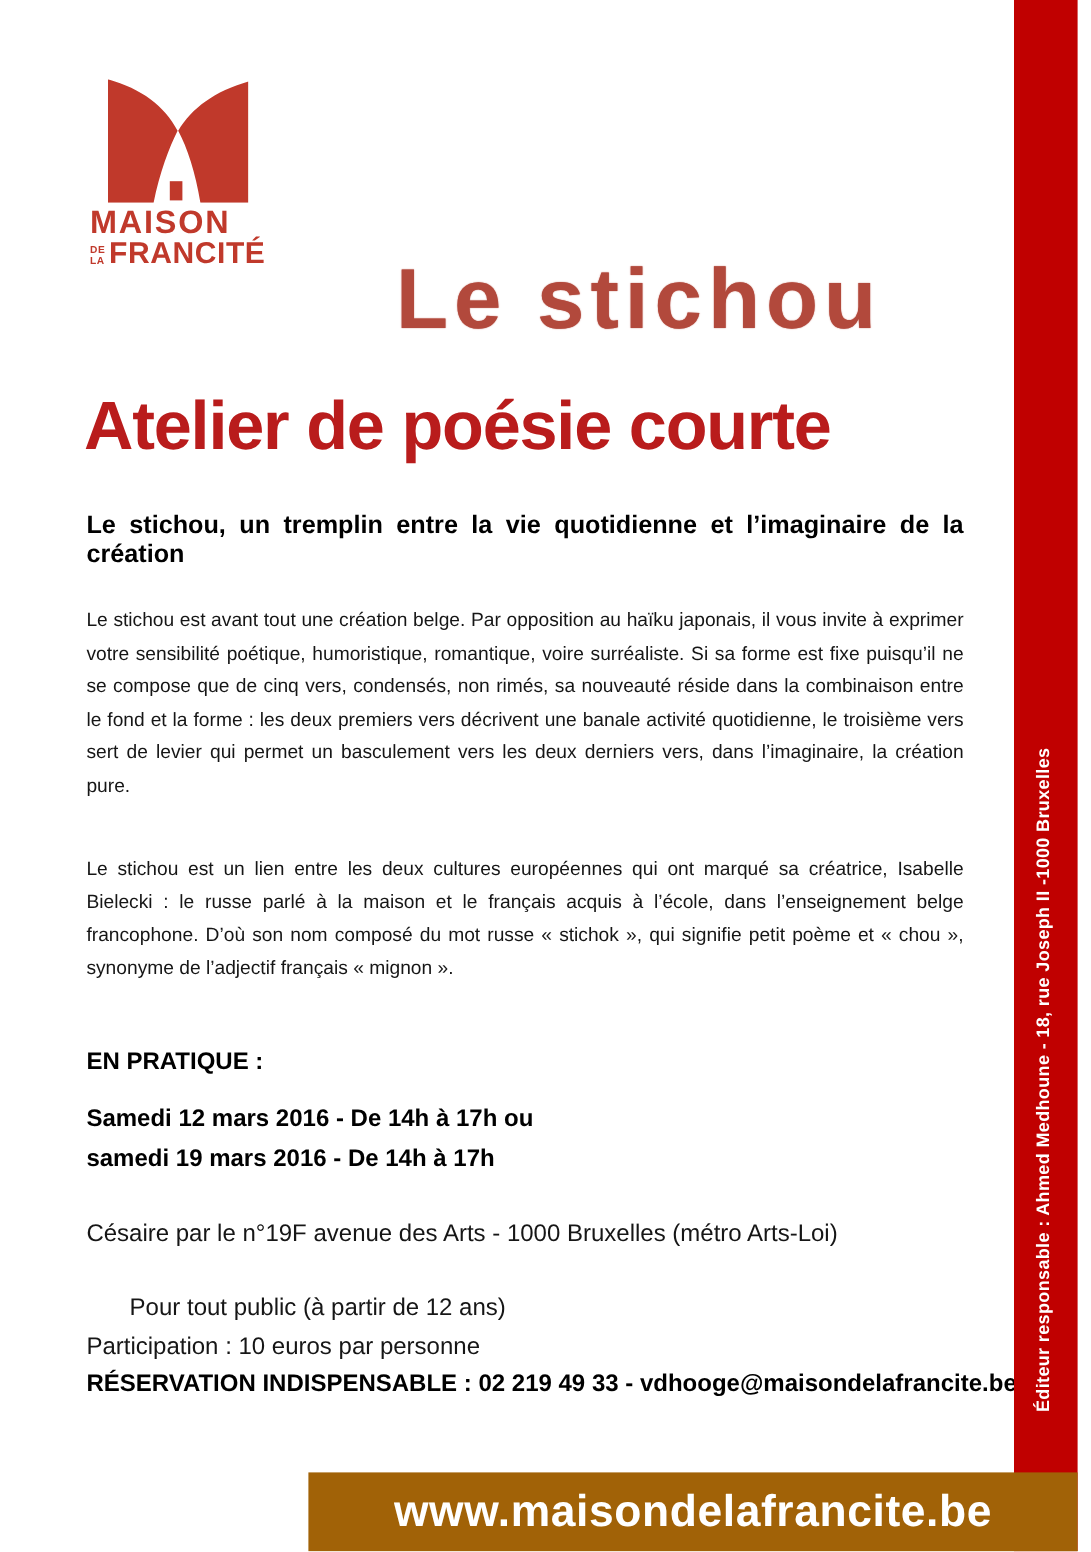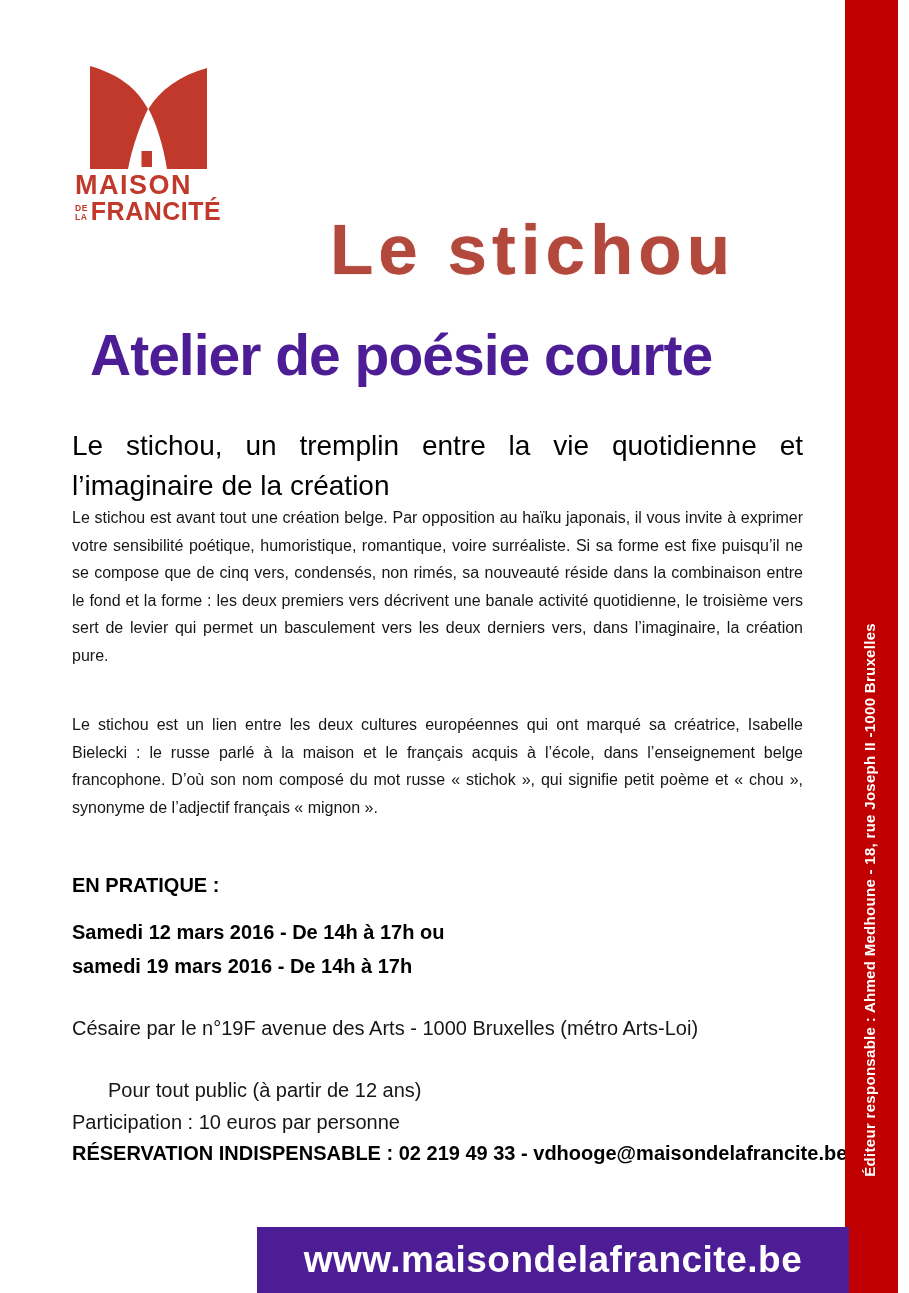--- a/index.html
+++ b/index.html
@@ -23,26 +23,26 @@
   }
   .logo-francite { color:#c0392b; font-size:25px; font-weight:bold; letter-spacing:0.5px; line-height:25px; }
 
   
   .script-title {
     left:330px; top:212px; color:#b2493c; font-size:71px; font-weight:bold;
     letter-spacing:5px; line-height:76px;
     text-shadow:0 0 1px #b2493c;
   }
   .main-title {
-    left:70px; top:324px; color:#4c1d95; font-size:57px; font-weight:bold;
-    letter-spacing:-1px; line-height:62px;margin-left:20px;
+    left:70px; top:324px; color:#b91c1c; font-size:57px; font-weight:bold;
+    letter-spacing:-1px; line-height:62px;
   }
   .lead {
     left:72px; top:426px; width:731px; color:#000;
-    font-size:28px; line-height:40px; font-weight:normal; text-align:justify;
+    font-size:21px; line-height:24px; font-weight:bold; text-align:justify;
   }
 
   
   .para { left:72px; width:731px; font-size:16px; line-height:27.5px; text-align:justify; color:#161616; }
   .para1 { top:504px; }
   .para2 { top:711px; }
 
   
   .line { left:72px; font-size:20px; color:#161616; white-space:nowrap; }
   .bold { font-weight:bold; color:#000; }
@@ -59,21 +59,21 @@
   .strip { left:845px; top:0; width:53px; height:1293px; background:#c00000; }
   .strip-text {
     position:absolute; bottom:116px; left:16px;
     writing-mode:vertical-rl; transform:rotate(180deg);
     color:#ffffff; font-size:15px; font-weight:bold; white-space:nowrap;
     letter-spacing:0.3px;
   }
 
   
   .banner {
-    left:257px; top:1227px; width:592px; height:66px; background:#4c1d95;
+    left:257px; top:1227px; width:641px; height:66px; background:#a16207;
     display:flex; align-items:center; justify-content:center;
   }
   .banner-text { color:#ffffff; font-size:37px; font-weight:bold; letter-spacing:0.5px; }
 </style>
 </head>
 <body>
 
 <div class="page">
 
   <div class="abs logo">

